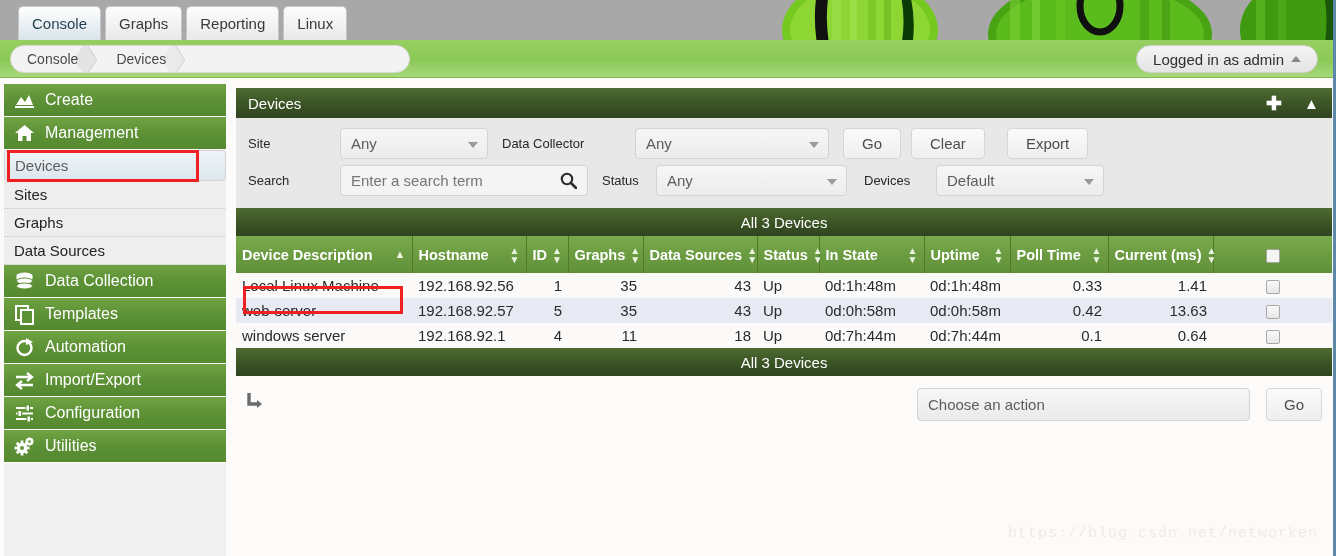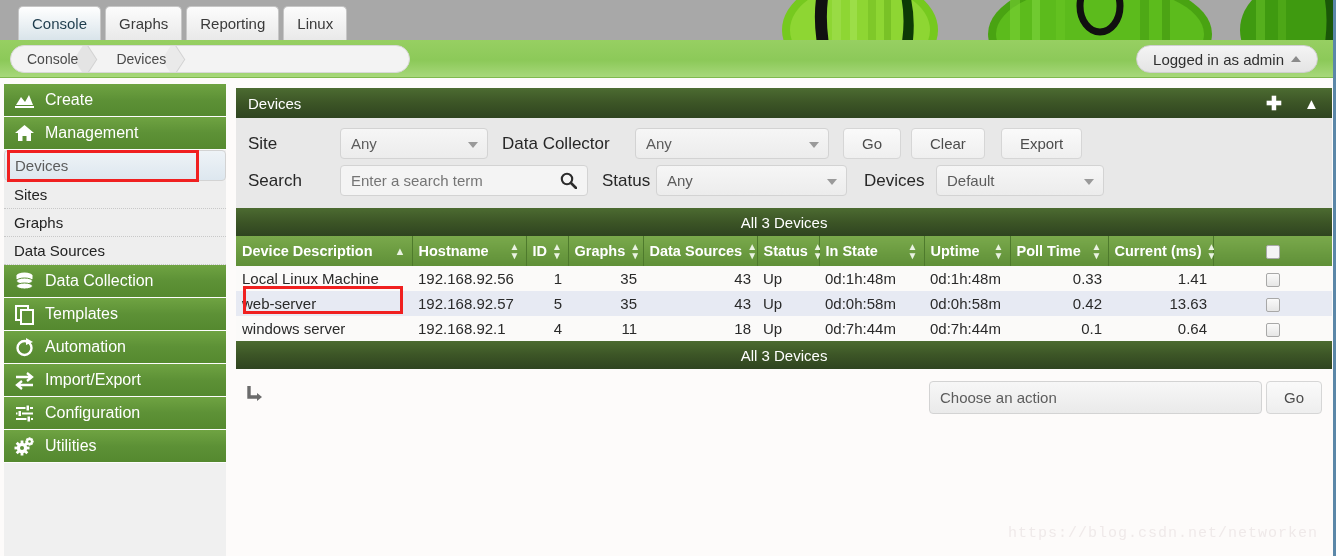--- a/index.html
+++ b/index.html
@@ -112,21 +112,21 @@
     padding: 0 12px; position: relative;
   }
   .panel-title .acts { position: absolute; right: 12px; display: flex; gap: 22px; align-items: center; }
   .plus-ic { color: #fff; font-size: 19px; line-height: 1; cursor: pointer; font-weight: bold; }
   .chev-ic { color: #fff; font-size: 15px; line-height: 1; cursor: pointer; }
 
   .filterbox {
     background: #e8e8e8; padding: 7px 12px 9px 12px;
   }
   .frow { display: flex; align-items: center; height: 37px; }
-  .flabel { font-size: 17px; color: #272727; }
+  .flabel { font-size: 13px; color: #272727; }
   .sel {
     height: 31px; border: 1px solid #d3d3d3; border-radius: 4px;
     background: linear-gradient(to bottom,#f6f6f6,#ececec);
     display: flex; align-items: center; padding: 8px 10px;
     font-size: 15px; color: #5c5c5c; position: relative; cursor: pointer;
   }
   .sel .dncar {
     position: absolute; right: 9px; top: 13px; width: 0; height: 0;
     border-left: 5px solid transparent; border-right: 5px solid transparent;
     border-top: 6px solid #9a9a9a;
@@ -155,21 +155,21 @@
   
   .tbl { width: 1096px; border-collapse: collapse; table-layout: fixed; }
   .allbar {
     background: linear-gradient(to bottom,#4c6b31 0%,#3c5526 50%,#2f4420 100%);
     color: #fff; font-size: 15px; text-align: center; height: 28px;
     font-weight: normal;
   }
   .hdr th {
     background: linear-gradient(to bottom,#7aa94c 0%,#6c9c41 50%,#5f8f38 100%);
     color: #fff; font-size: 14.5px; font-weight: bold;
-    height: 30px; padding: 4px 6px;
+    height: 37px; padding: 4px 6px;
     border-right: 1px solid #4e7a2c;
     white-space: nowrap; cursor: pointer; position: relative;
   }
   .hdr th .hl { display: flex; align-items: center; justify-content: space-between; gap: 5px; }
   .sortglyph { font-size: 10px; line-height: 9px; color: #eaf3e2; flex: none; }
   .sortglyph.asc { font-size: 11px; }
 
   .drow td {
     height: 25px; font-size: 15px; padding: 0 6px;
     color: #2a2a2a; white-space: nowrap;
@@ -193,21 +193,21 @@
   }
 
   .actionbar {
     position: relative; height: 62px; background: #fdfbfa;
   }
   .arrow-sub {
     position: absolute; left: 10px; top: 16px;
     width: 18px; height: 18px;
   }
   .act-right {
-    position: absolute; right: 10px; top: 12px; display: flex; gap: 4px; align-items: flex-end; margin-left: 38px;
+    position: absolute; right: 10px; top: 12px; display: flex; gap: 16px; align-items: flex-end; margin-left: 38px;
   }
   .act-sel {
     width: 333px; height: 33px; border: 1px solid #d3d3d3; border-radius: 4px;
     background: linear-gradient(to bottom,#f7f7f7,#eaeaea);
     display: flex; align-items: center; padding: 0 10px;
     font-size: 15px; color: #5c5c5c; position: relative; cursor: pointer;
   }
   .act-go {
     height: 33px; padding: 0 17px; border: 1px solid #d6d6d6; border-radius: 4px;
     background: linear-gradient(to bottom,#fafafa,#eeeeee);
@@ -434,21 +434,21 @@
           <div class="sel" style="width:194px">
             <span>Any</span>
             <i class="dncar"></i>
           </div>
           <div class="btn" style="margin-left:14px">
               <span>Go</span>
             </div>
           <div class="btn" style="margin-left:10px">
               <span>Clear</span>
             </div>
-          <div class="btn" style="margin-left:16px">
+          <div class="btn" style="margin-left:22px">
               <span>Export</span>
             </div>
         </div>
 
         <div class="frow">
           <span class="flabel" style="width:92px">Search</span>
           <div class="searchbox" style="width:248px">
             <input type="text" placeholder="Enter a search term" style="">
             <span class="mag">
               <svg width="17" height="17" viewBox="0 0 17 17">

